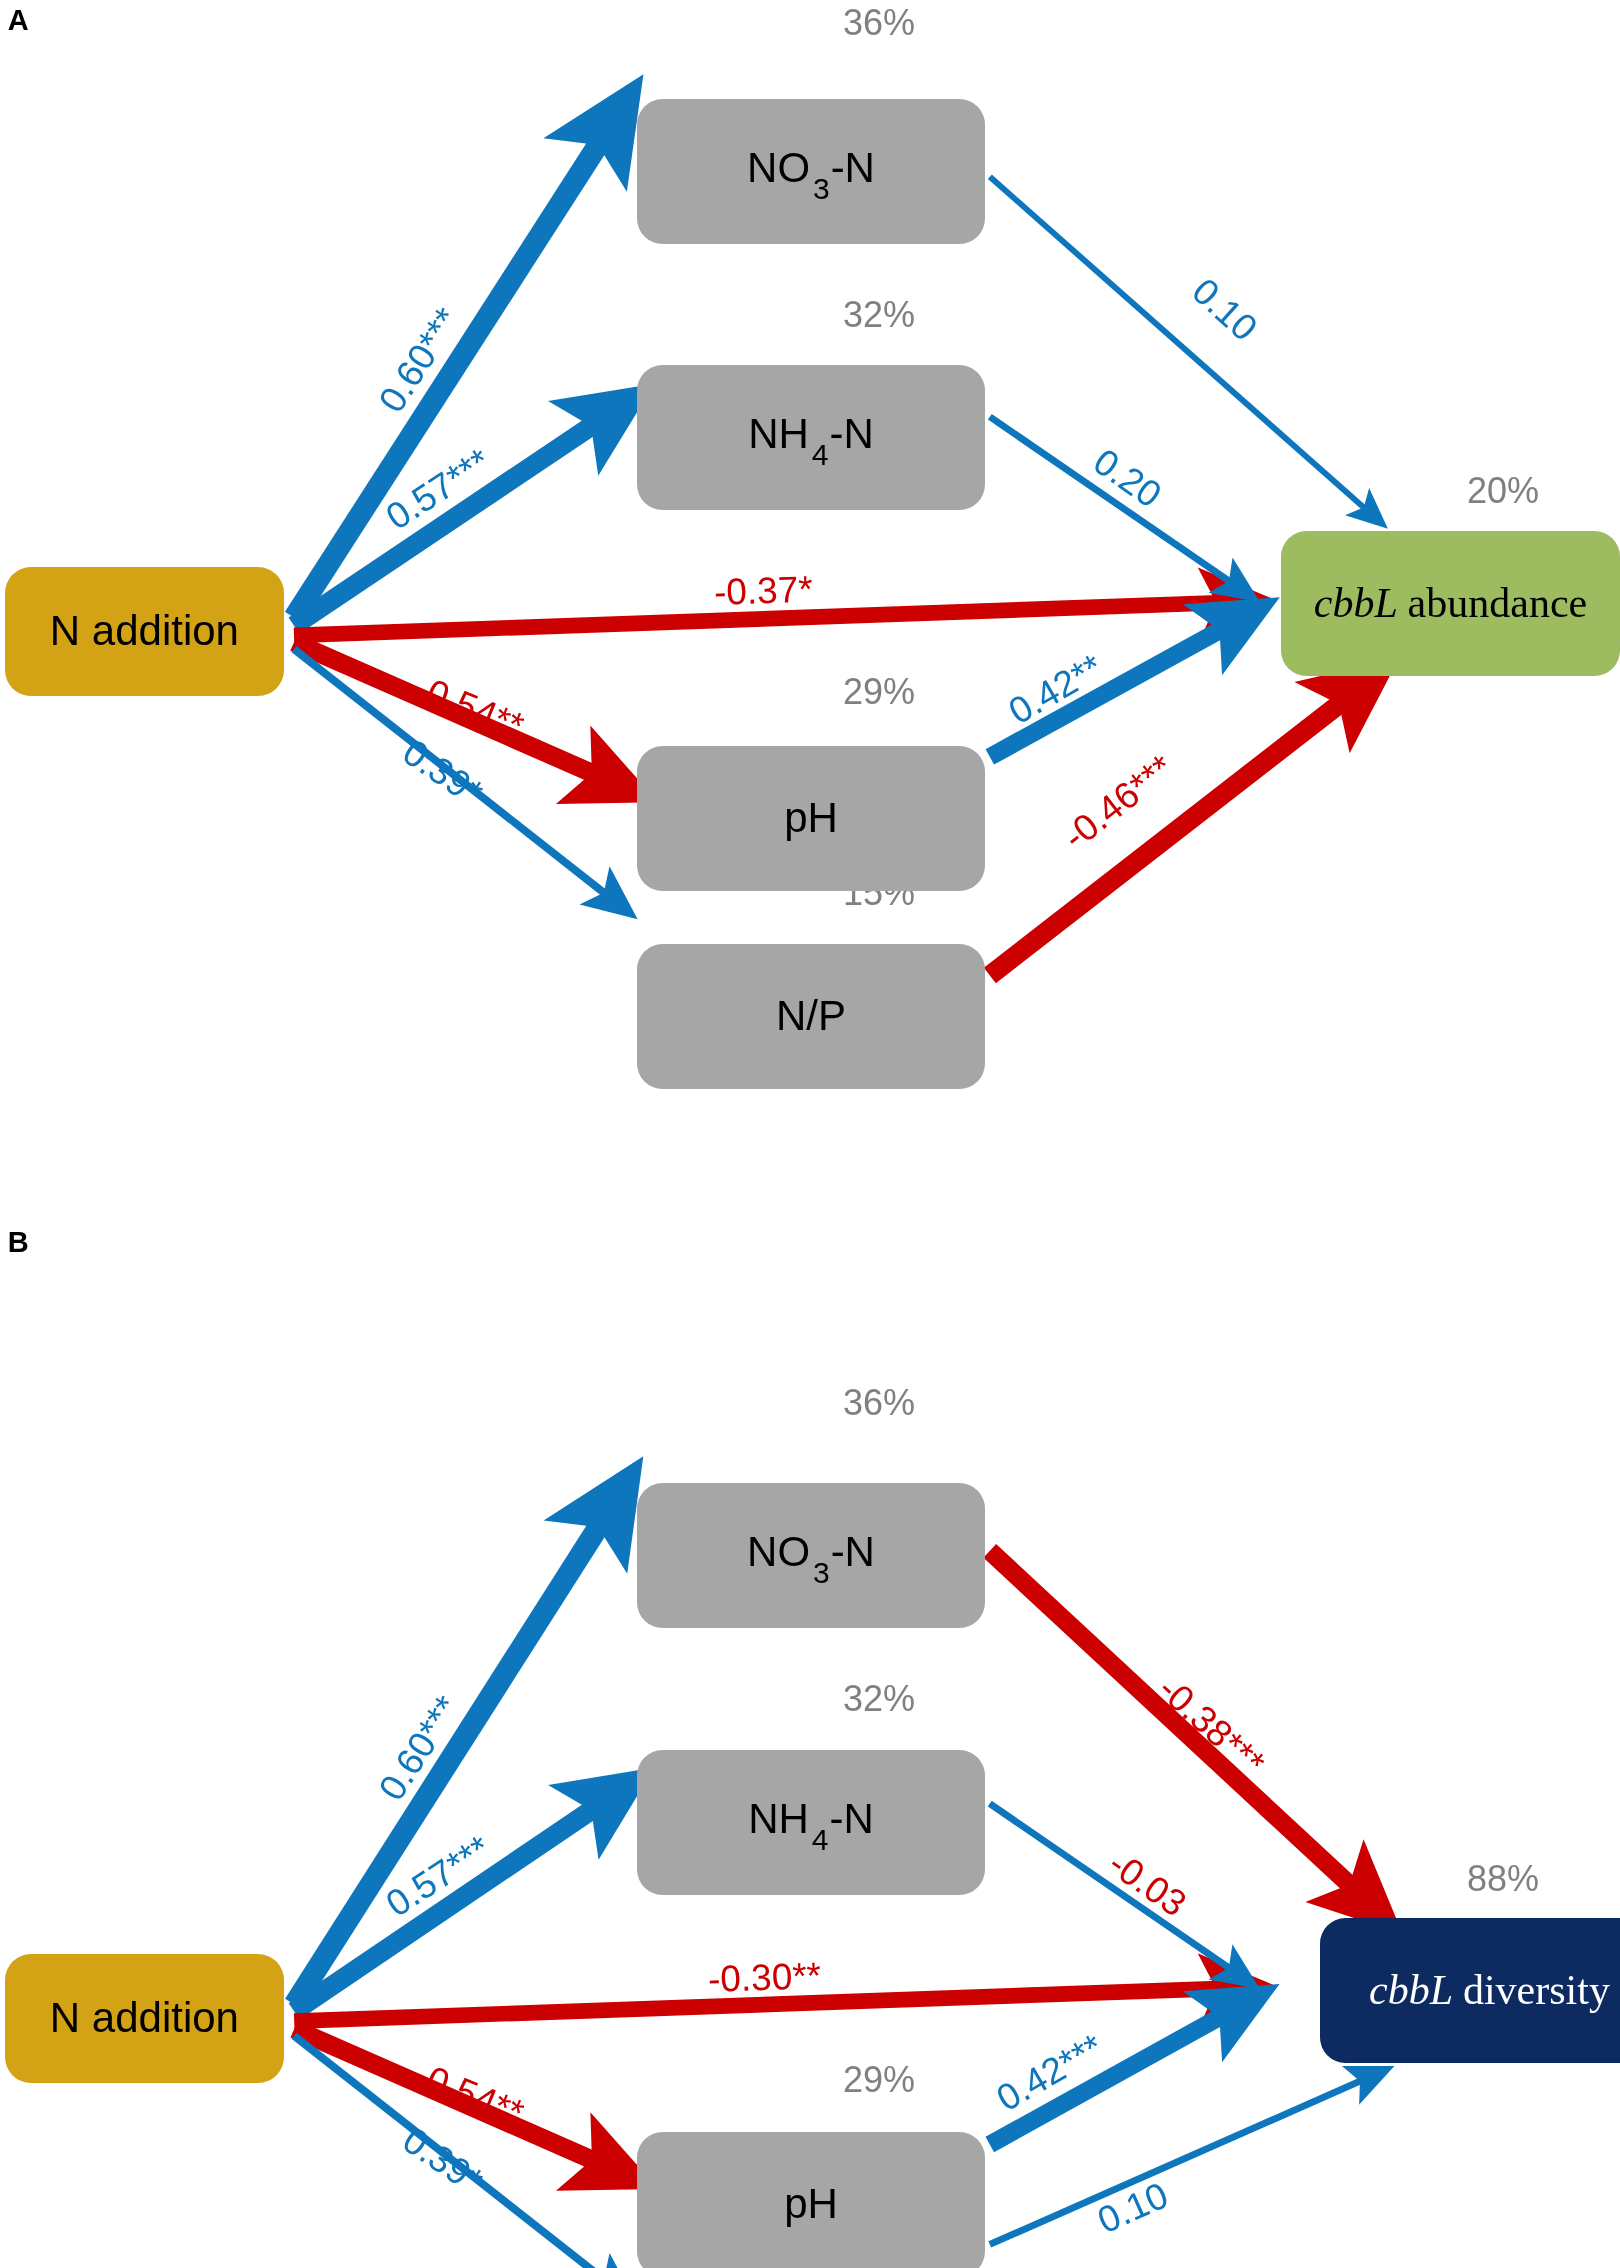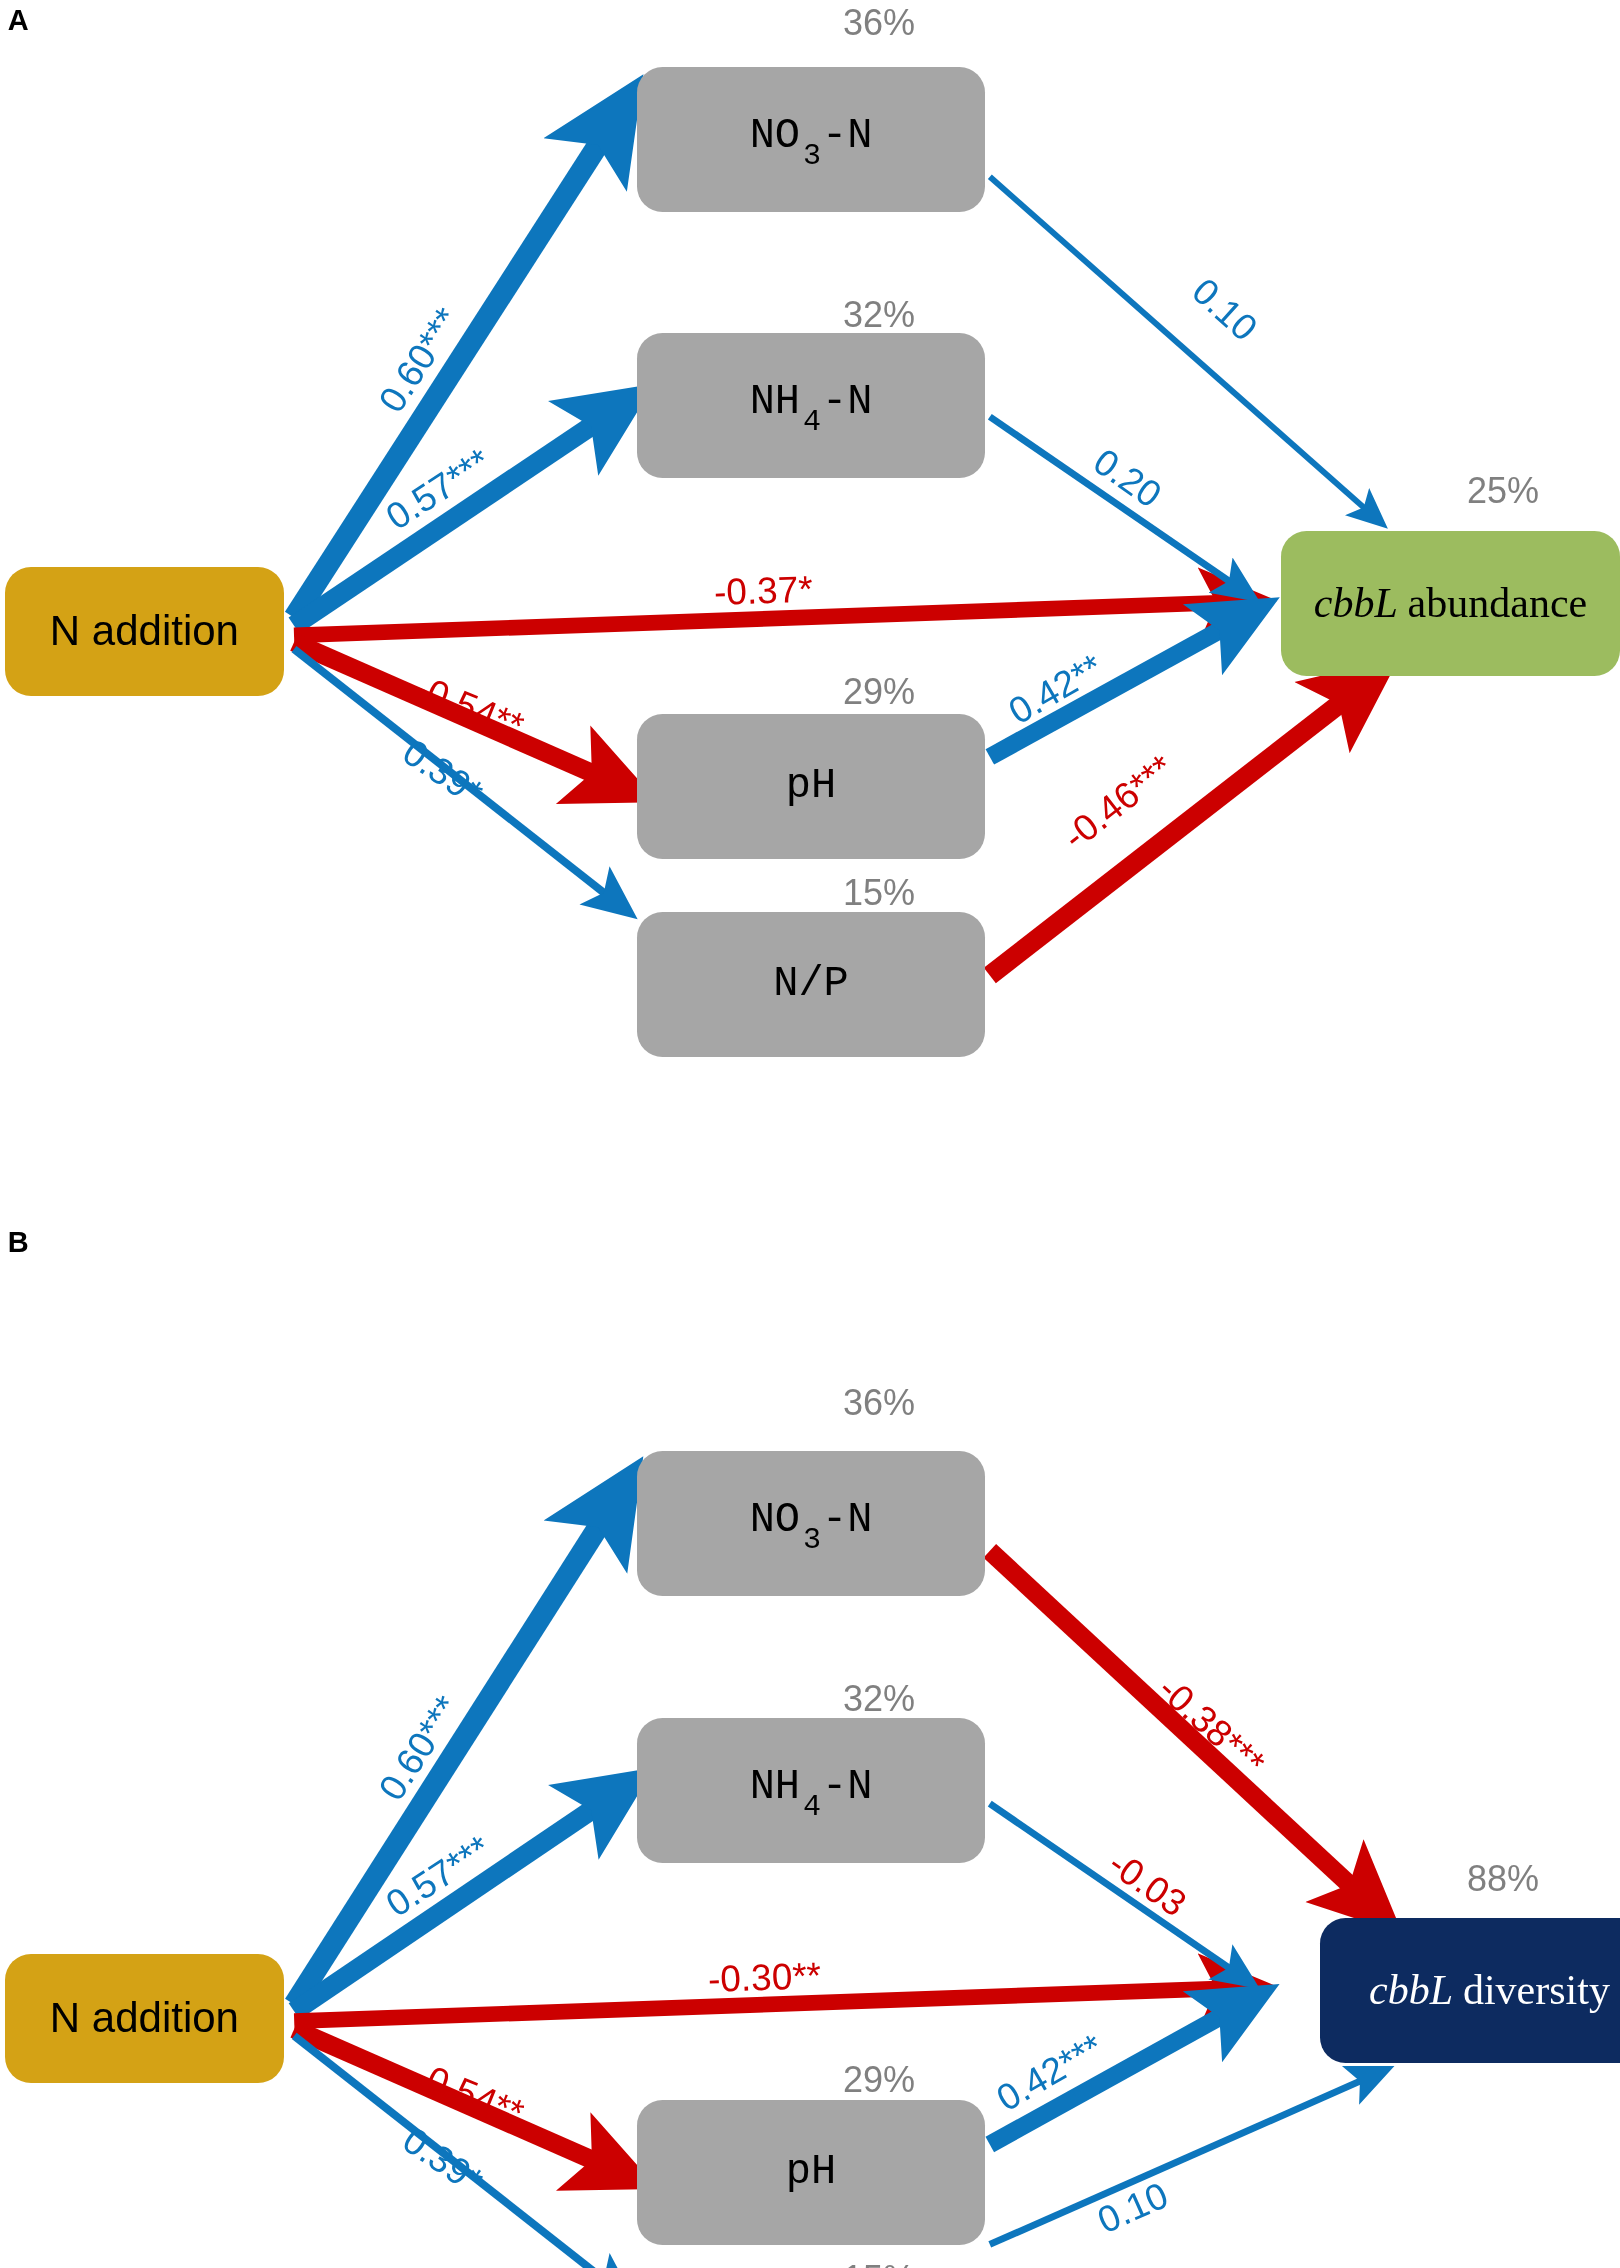--- a/index.html
+++ b/index.html
@@ -48,21 +48,22 @@
     align-items: center;
     justify-content: center;
     border-radius: 25.5px;
     text-align: center;
     line-height: 1.05;
   }
   .node-gray {
     background: #a6a6a6;
     color: #000000;
     font-size: 42px;
-    font-family: Liberation Mono, monospace;
+    font-family: Liberation Sans, sans-serif;
+    margin-top: 32px;
   }
   .node-gold {
     background: #d4a215;
     color: #000000;
     font-size: 42px;
     font-family: "Liberation Sans", sans-serif;
     border-radius: 26px;
   }
   .node-green {
     background: #9cbc5f;
@@ -146,21 +147,21 @@
 
     <line x1="1010" y1="772" x2="1268" y2="630" stroke="#0d76bd" stroke-width="18" marker-end="url(#ah-blue-thick-a)"></line>
 
     <line x1="1010" y1="995" x2="1390" y2="700" stroke="#cc0000" stroke-width="20" marker-end="url(#ah-red-thick-a)"></line>
   </svg>
 
   <div class="r2" style="left:843px; top:2px;">36%</div>
   <div class="r2" style="left:843px; top:294px;">32%</div>
   <div class="r2" style="left:843px; top:671px;">29%</div>
   <div class="r2" style="left:843px; top:872px;">15%</div>
-  <div class="r2" style="left:1467px; top:470px;">25%</div>
+  <div class="r2" style="left:1467px; top:470px;">20%</div>
 
   <div class="node node-gold" style="left:4.9px; top:567px; width:279px; height:129px;">
     <span>N addition</span>
   </div>
 
   <div class="node node-gray" style="left:637px; top:67px; width:348px; height:145px;">
     <span><span>NO</span><span class="sub">3</span><span>-N</span></span>
   </div>
 
   <div class="node node-gray" style="left:637px; top:333px; width:348px; height:145px;">

